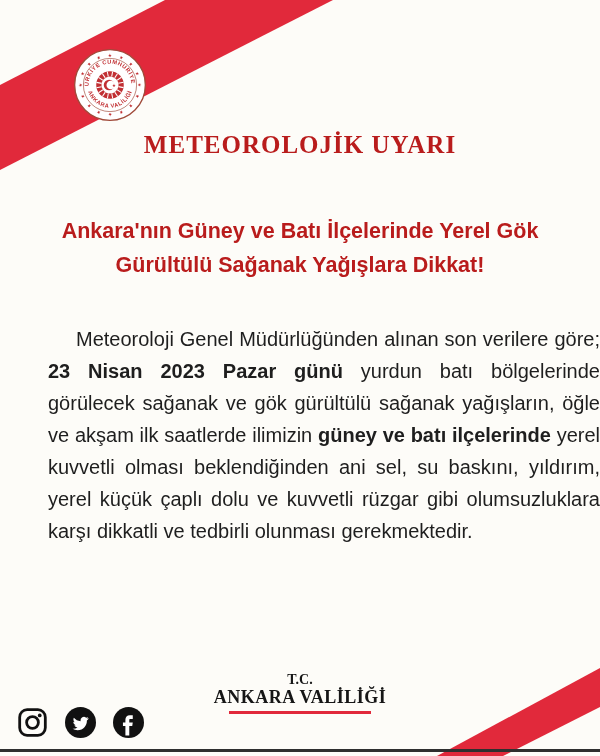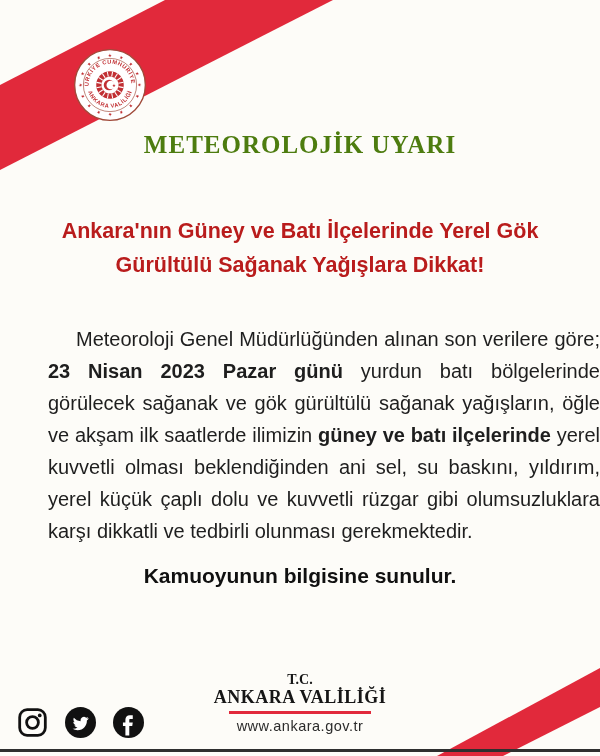--- a/index.html
+++ b/index.html
@@ -11,21 +11,21 @@
   .bg-svg{position:absolute;top:0;left:0;z-index:0;pointer-events:none;}
   .emblem{position:absolute;left:72px;top:47px;width:76px;height:76px;z-index:2;}
   .emblem-star{fill:#c12f33;font-family:"DejaVu Sans",sans-serif;}
   .arc-text{fill:#c12f33;font-weight:bold;font-size:6px;letter-spacing:.6px;
             font-family:"Liberation Sans",sans-serif;}
   .content{position:absolute;top:0;left:0;width:600px;height:756px;z-index:1;}
 
   .title{
     position:absolute;top:131px;left:0;width:600px;text-align:center;
     font-family:"Liberation Serif",serif;font-weight:bold;font-size:25px;
-    letter-spacing:1px;color:#4d7c0f;
+    letter-spacing:1px;color:#b91c1c;
   }
   .headline{
     position:absolute;top:214px;left:38px;width:524px;text-align:center;
     font-weight:bold;font-size:21.5px;line-height:34px;color:#b91c1c;
   }
   .body-par{
     position:absolute;top:303px;left:24px;width:552px;
     font-size:20px;line-height:32px;text-align:justify;text-indent:28px;
     color:#1e1e1e;
     margin-left:24px;
@@ -115,21 +115,20 @@
     </g>
   </svg>
 
   <div class="content">
     <div class="title">METEOROLOJİK UYARI</div>
 
     <div class="headline">Ankara'nın Güney ve Batı İlçelerinde Yerel Gök Gürültülü Sağanak Yağışlara Dikkat!</div>
 
     <p class="body-par"><span>Meteoroloji Genel Müdürlüğünden alınan son verilere göre; </span><b>23 Nisan 2023 Pazar günü</b><span> yurdun batı bölgelerinde görülecek sağanak ve gök gürültülü sağanak yağışların, öğle ve akşam ilk saatlerde ilimizin </span><b>güney ve batı ilçelerinde</b><span> yerel kuvvetli olması beklendiğinden ani sel, su baskını, yıldırım, yerel küçük çaplı dolu ve kuvvetli rüzgar gibi olumsuzluklara karşı dikkatli ve tedbirli olunması gerekmektedir.</span></p>
 
-    <div class="closing">Kamuoyunun bilgisine sunulur.</div>
 
     <div class="social">
       <button class="social-btn" title="Instagram">
         <svg viewBox="0 0 30 30">
           <rect x="2.6" y="2.6" width="24.8" height="24.8" rx="7.2" fill="none" stroke="#111" stroke-width="2.7"></rect>
           <circle cx="15" cy="15" r="5.7" fill="none" stroke="#111" stroke-width="2.7"></circle>
           <circle cx="22" cy="8.2" r="1.8" fill="#111"></circle>
         </svg>
       </button>
       <button class="social-btn" title="Twitter">
@@ -143,17 +142,16 @@
           <circle cx="12" cy="12" r="12" fill="#111"></circle>
           <path fill="#fff" d="M13.3 9.2h2V6.3h-2.2c-2.3 0-3.5 1.4-3.5 3.6V12H7.7v2.8h1.9V22h3v-7.2h2.3l.4-2.8h-2.7v-1.7c0-.7.2-1.1.7-1.1z"></path>
         </svg>
       </button>
     </div>
 
     <div class="org">
       <div class="org-prefix">T.C.</div>
       <div class="org-name">ANKARA VALİLİĞİ</div>
       <div class="org-bar" style="background: rgb(225, 41, 59);"></div>
-      <div class="org-url">www.ankara.gov.tr</div>
     </div>
   </div>
 
 </div>
 
 </body></html>

